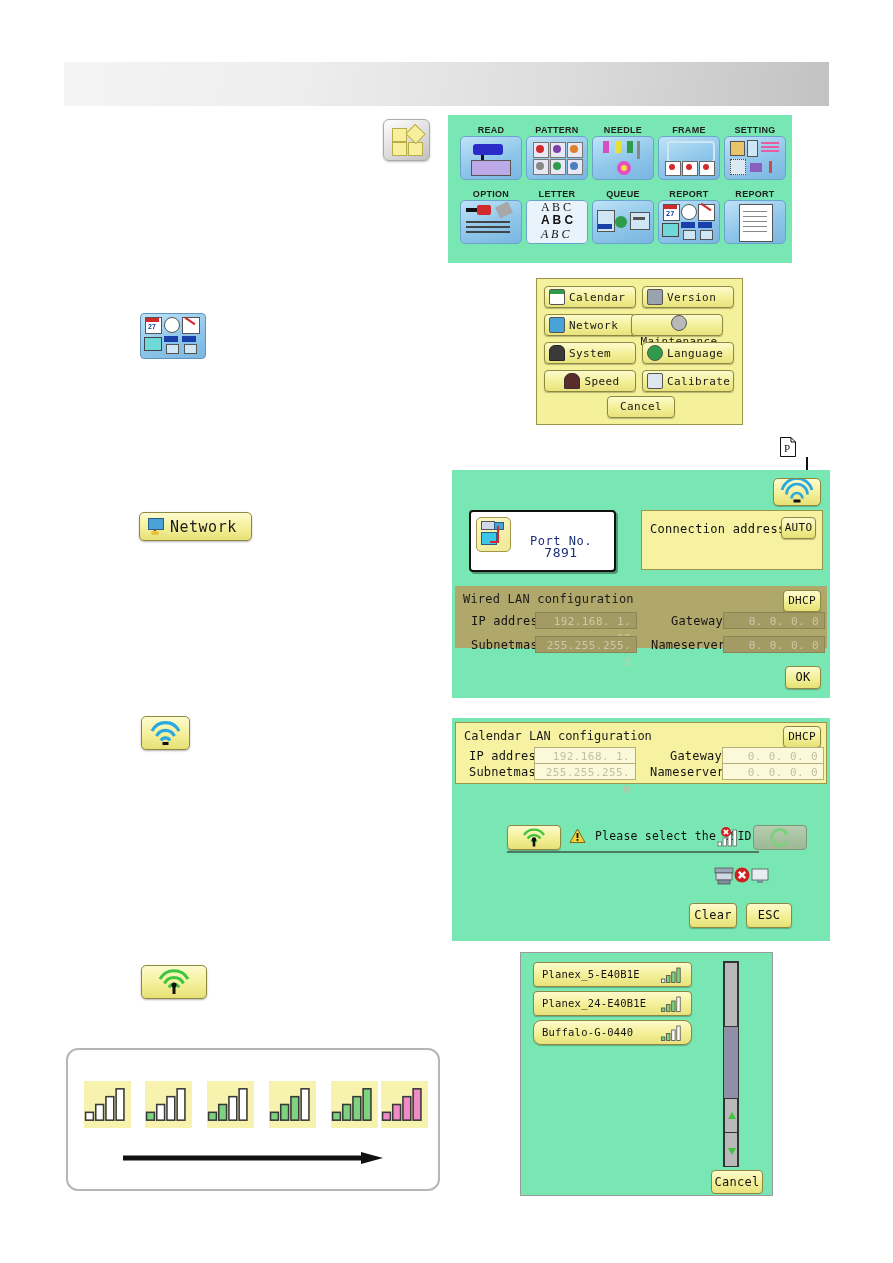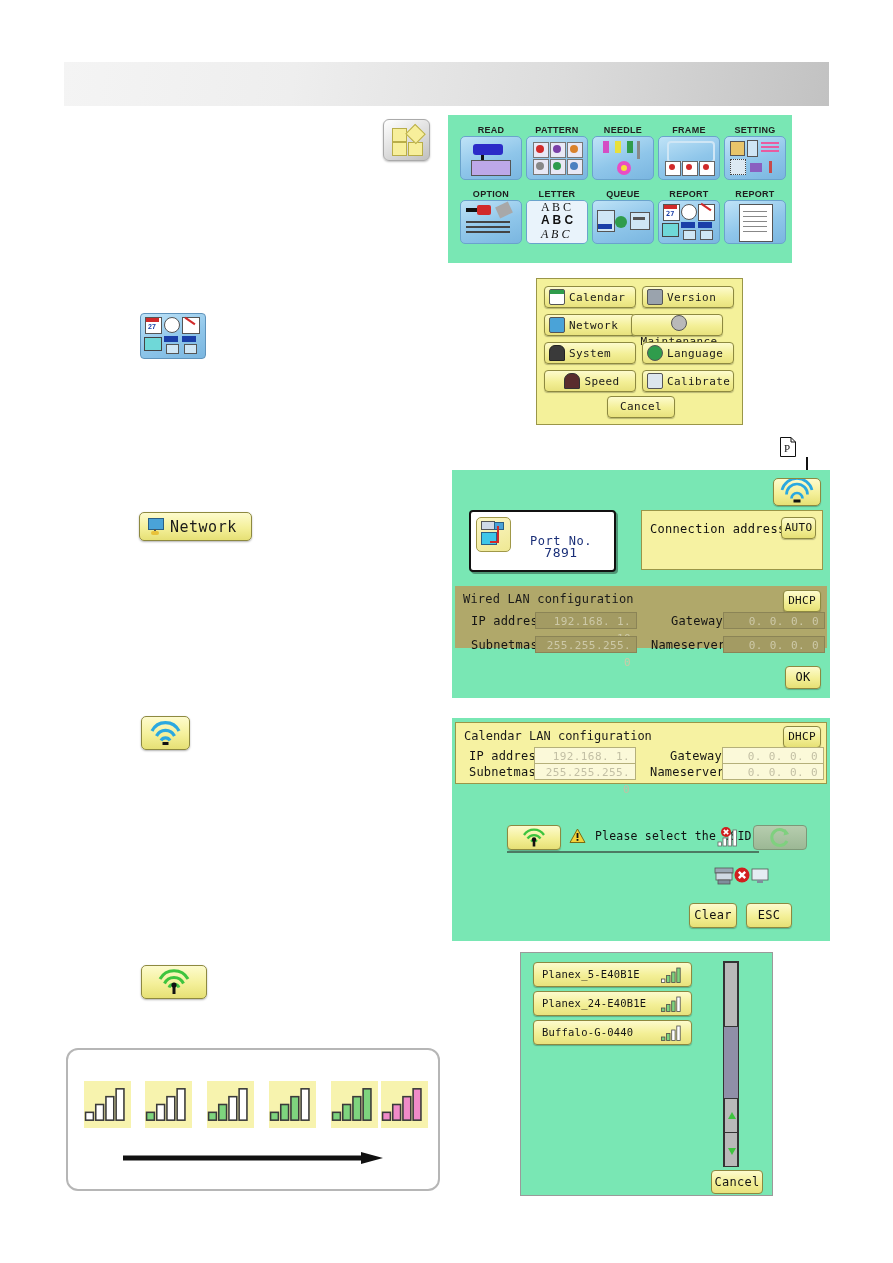--- a/index.html
+++ b/index.html
@@ -546,21 +546,21 @@
   <div class="ssid-item" style="top:38px;">
     <span class="nm">Planex_24-E40B1E</span>
     <svg class="sig" viewBox="0 0 24 16">
       <rect x="0.5" y="12" width="3.4" height="3.4" fill="#7ed47e" stroke="#4a4a4a" stroke-width="0.8"></rect>
       <rect x="5.6" y="8.5" width="3.4" height="7" fill="#7ed47e" stroke="#4a4a4a" stroke-width="0.8"></rect>
       <rect x="10.7" y="5" width="3.4" height="10.5" fill="#7ed47e" stroke="#4a4a4a" stroke-width="0.8"></rect>
       <rect x="15.8" y="1" width="3.4" height="14.5" fill="#fff" stroke="#4a4a4a" stroke-width="0.8"></rect>
     </svg>
   </div>
 
-  <div class="ssid-item" style="top:67px;">
+  <div class="ssid-item" style="top:67px;border-radius:8px;">
     <span class="nm">Buffalo-G-0440</span>
     <svg class="sig" viewBox="0 0 24 16">
       <rect x="0.5" y="12" width="3.4" height="3.4" fill="#7ed47e" stroke="#4a4a4a" stroke-width="0.8"></rect>
       <rect x="5.6" y="8.5" width="3.4" height="7" fill="#7ed47e" stroke="#4a4a4a" stroke-width="0.8"></rect>
       <rect x="10.7" y="5" width="3.4" height="10.5" fill="#fff" stroke="#4a4a4a" stroke-width="0.8"></rect>
       <rect x="15.8" y="1" width="3.4" height="14.5" fill="#fff" stroke="#4a4a4a" stroke-width="0.8"></rect>
     </svg>
   </div>
 
   <div id="sb-track">

